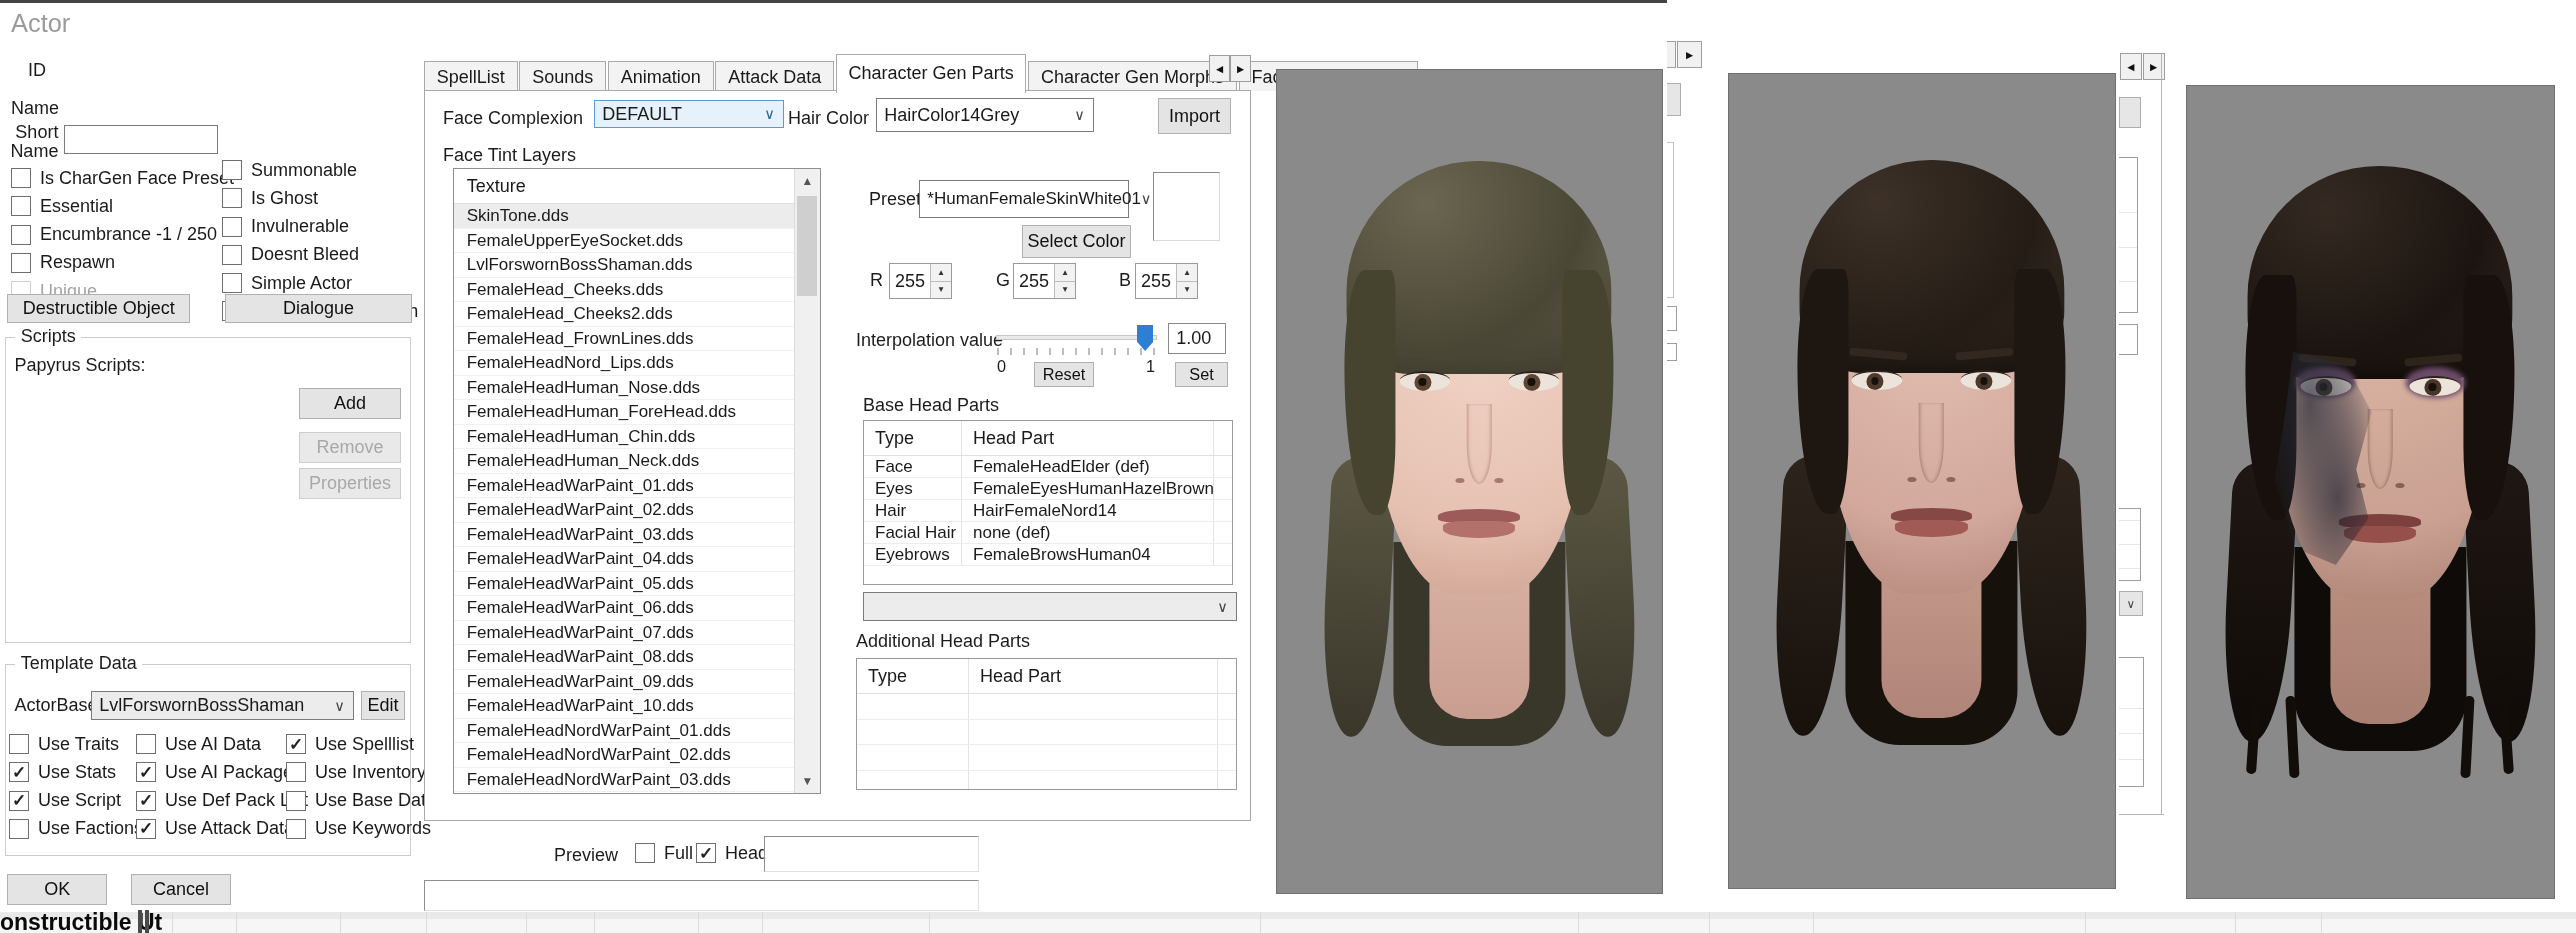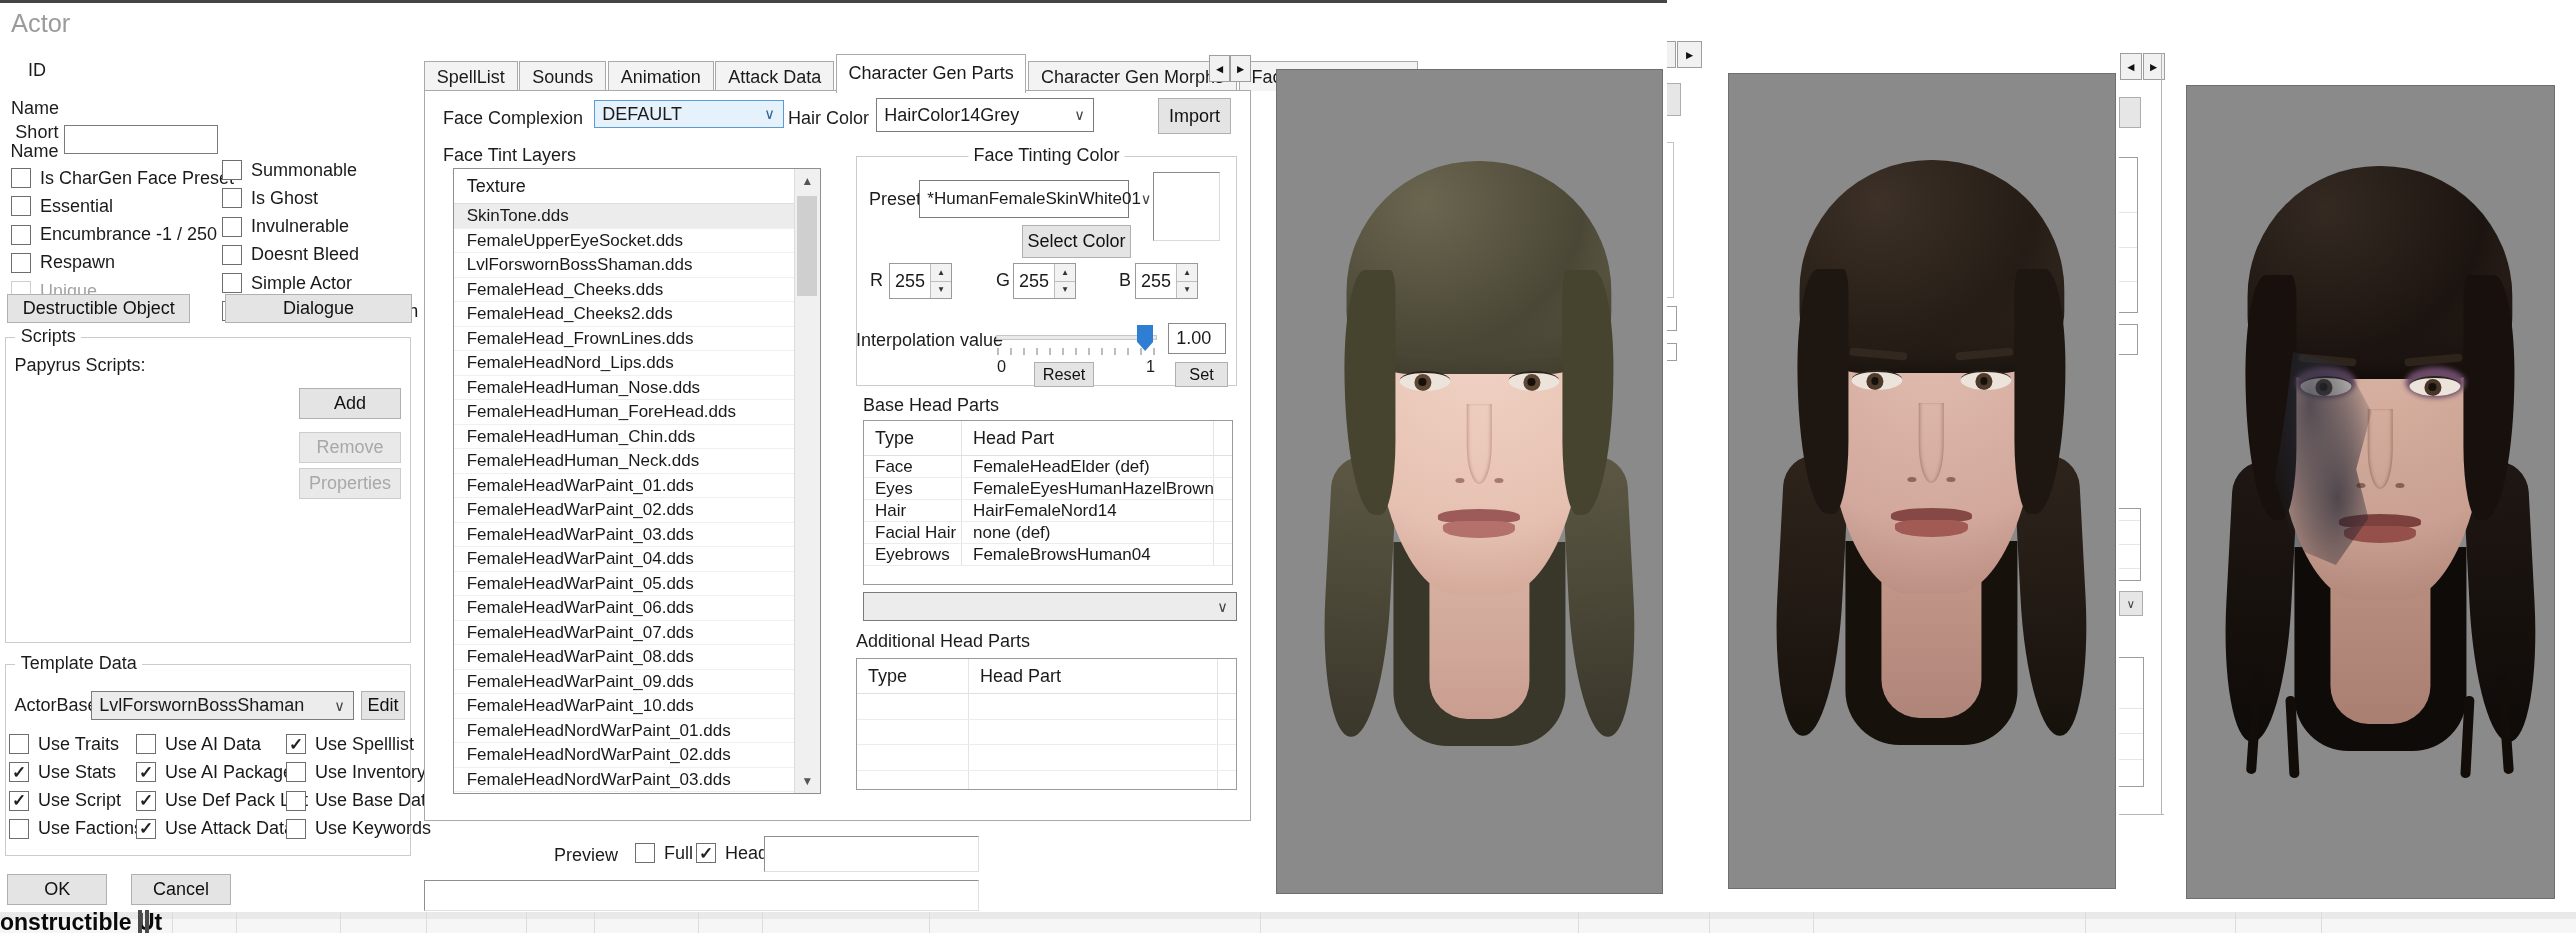--- a/index.html
+++ b/index.html
@@ -311,23 +311,20 @@
           <div class="tintrow">FemaleHeadNordWarPaint_03.dds</div>
           <div class="tintrow">FemaleHeadNordWarPaint_04.dds</div>
         </div>
       <div class="vscroll">
         <div class="arr" style="top:0;">▲</div>
         <div class="abs" style="left:2.7px;top:27px;width:20px;height:100px;background:#cfcfcf;"></div>
         <div class="arr" style="bottom:0;">▼</div>
       </div>
     </div>
 
-    <div class="group" style="left:856px;top:156px;width:381px;height:230px;">
-      <div class="legend center">Face Tinting Color</div>
-    </div>
     <div class="abs lbl" style="left:869px;top:189px;">Preset</div>
     <div class="combo" style="left:919px;top:180px;width:210px;height:38px;font-size:17px;">
       <span>*HumanFemaleSkinWhite01</span>
       <span class="chev">∨</span>
     </div>
     <div class="abs" style="left:1153px;top:172px;width:67px;height:69px;background:#fff;border:1.8px solid;border-color:#8a8a8a #dadada #dadada #8a8a8a;box-sizing:border-box;"></div>
     <div class="btn" style="left:1022px;top:225px;width:109px;height:33px;">Select Color</div>
 
     <div class="abs lbl" style="left:870px;top:270px;">R</div>
     <div class="spin" style="left:889px;top:263px;width:63px;">

